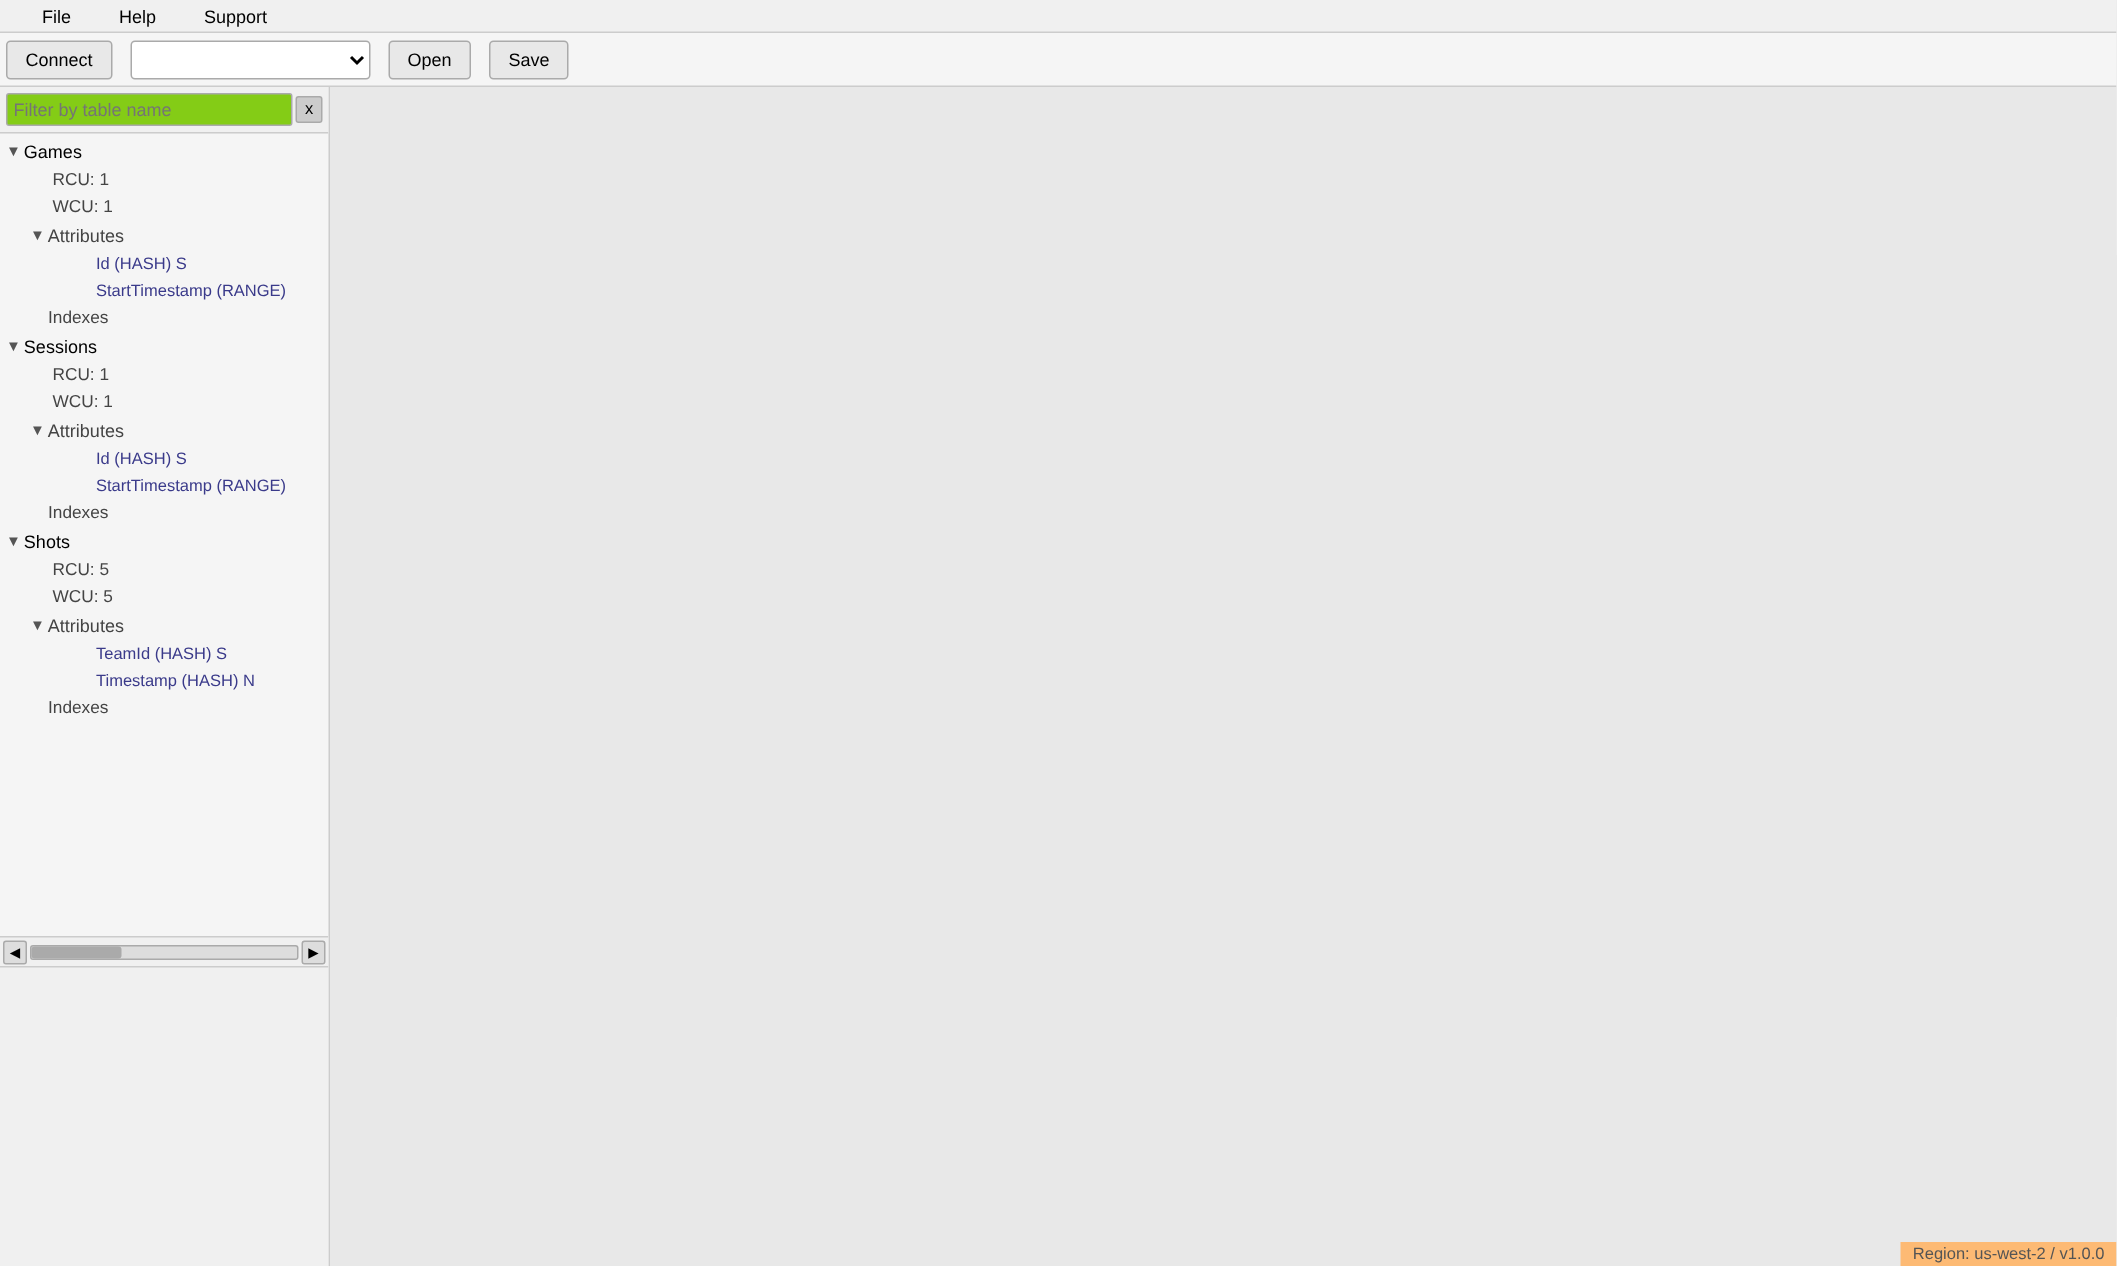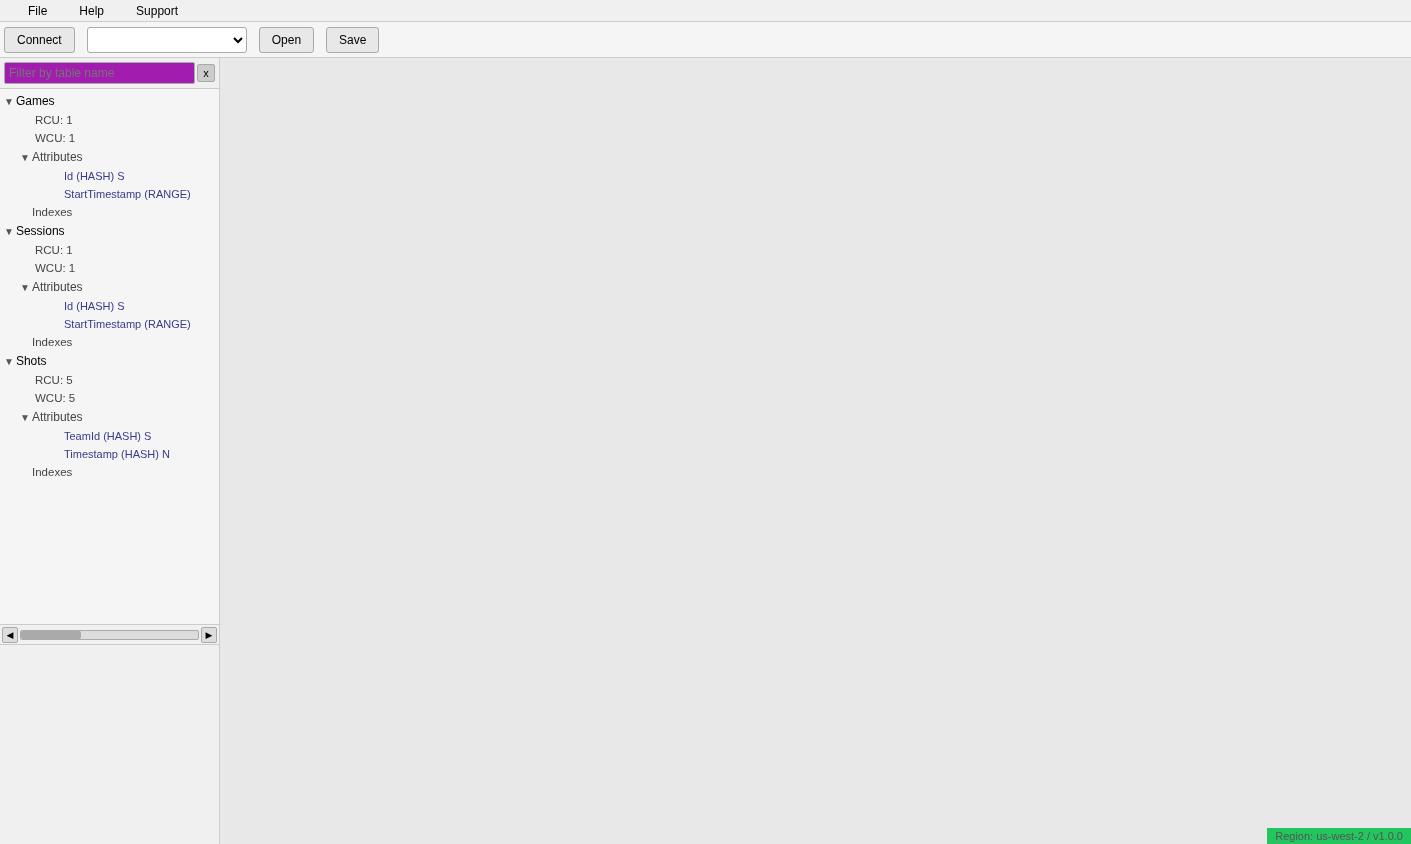--- a/index.html
+++ b/index.html
@@ -96,21 +96,21 @@
       border-bottom: 1px solid #ccc;
       background: #f0f0f0;
     }
     .filter-input {
       flex: 1;
       height: 22px;
       border: 1px solid #aaa;
       border-radius: 2px;
       padding: 0 4px;
       font-size: 12px;
-      background: #a21caf;
+      background: #84cc16;
     }
     .filter-clear {
       width: 18px;
       height: 18px;
       margin-left: 2px;
       background: #ccc;
       border: 1px solid #aaa;
       border-radius: 2px;
       cursor: pointer;
       display: flex;
@@ -229,21 +229,21 @@
     }
 
     
     .statusbar {
       position: absolute;
       bottom: 0;
       right: 0;
       padding: 2px 8px;
       font-size: 11px;
       color: #555;
-      background: #22c55e;
+      background: #fdba74;
     }
   </style>
 </head>
 <body>
 
 <div class="menubar">
   <span class="menubar-item">File</span>
   <span class="menubar-item">Help</span>
   <span class="menubar-item">Support</span>
 </div>

